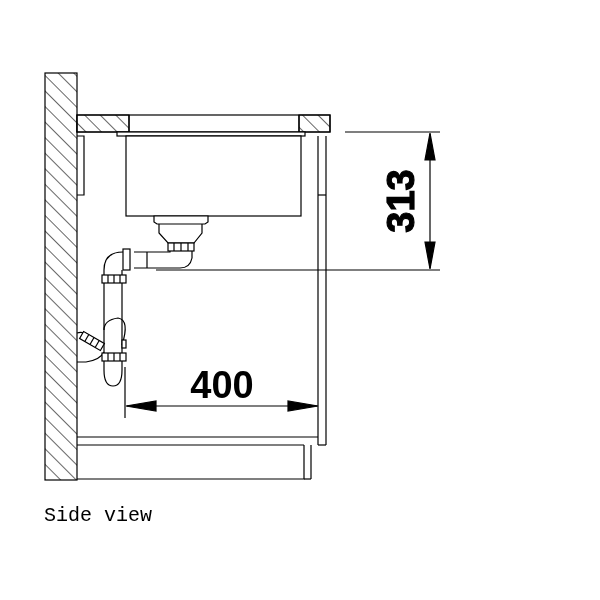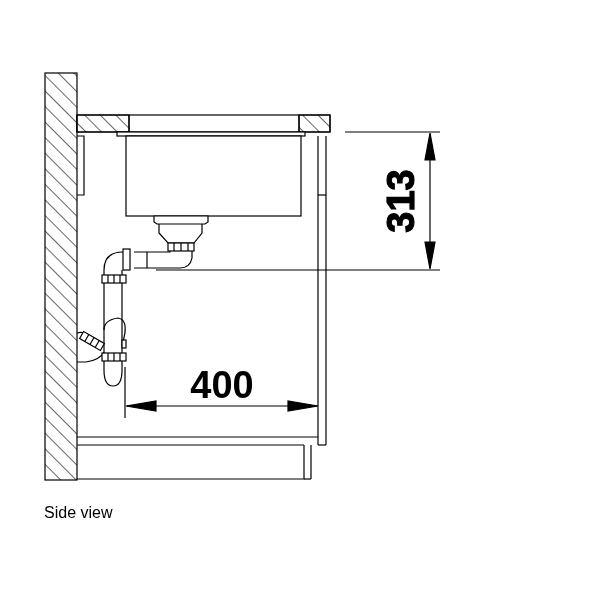--- a/index.html
+++ b/index.html
@@ -1,18 +1,18 @@
 <!DOCTYPE html>
 <html><head>
 <meta charset="utf-8">
 <style>
   html, body { margin:0; padding:0; background:#ffffff; }
   body { width:600px; height:600px; position:relative; overflow:hidden; }
   #drawing { position:absolute; left:0; top:0; }
-  .caption { position:absolute; left:44px; top:504px; font-family:Liberation Sans, sans-serif; font-size:16px; color:#000;text-align:center; }
+  .caption { position:absolute; left:44px; top:504px; font-family:Liberation Mono, monospace; font-size:20px; color:#000;text-align:center; }
   .dim-label { font-family:"Liberation Sans", sans-serif; font-weight:bold; fill:#000; }
 </style>
 </head>
 <body>
 
 <svg id="drawing" width="600" height="600" viewBox="0 0 600 600" xmlns="http://www.w3.org/2000/svg">
   <defs>
     <pattern id="hatch" patternUnits="userSpaceOnUse" width="11" height="11" patternTransform="rotate(-45)">
       <line x1="0" y1="0" x2="0" y2="11" stroke="#000" stroke-width="1.2"></line>
     </pattern>

